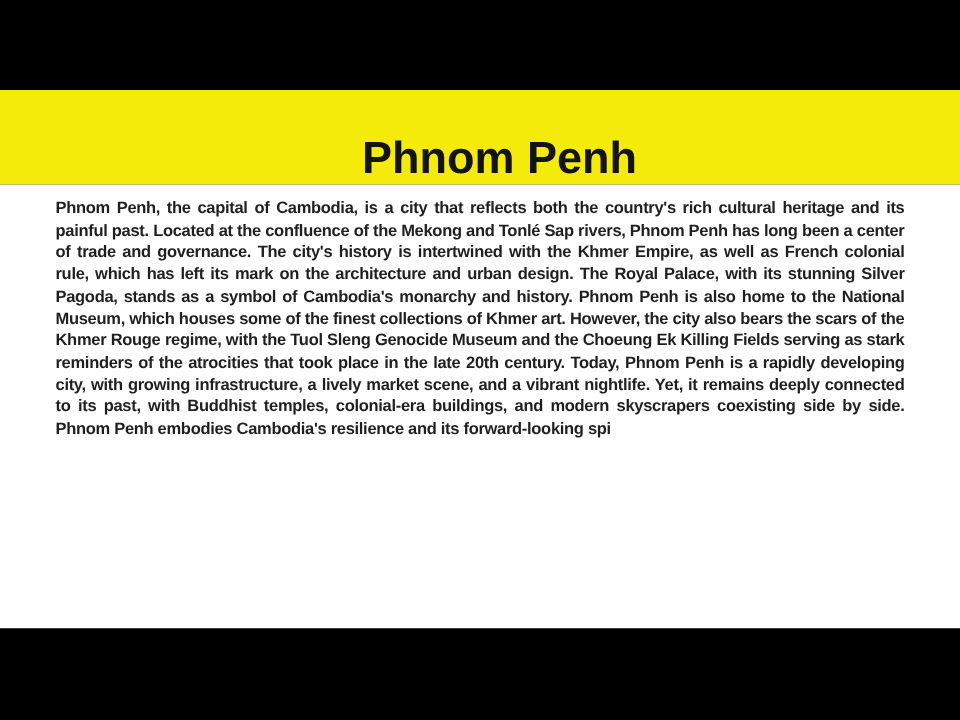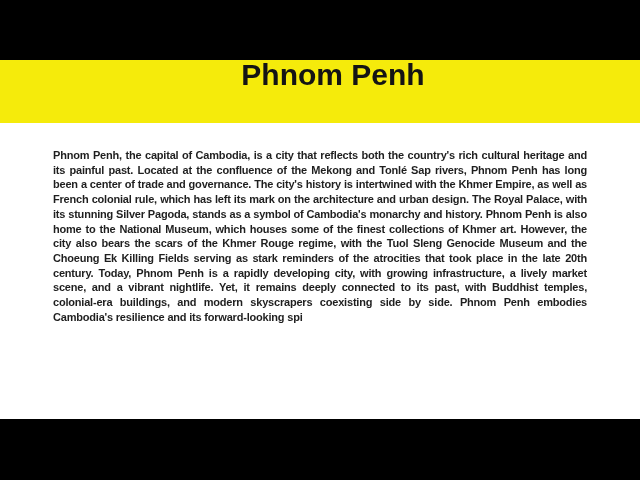--- a/index.html
+++ b/index.html
@@ -26,40 +26,40 @@
   }
   .letterbox-bottom {
     height: 61px;
     background: #000000;
     flex: 0 0 auto;
   }
   .title-banner {
     height: 63px;
     flex: 0 0 auto;
     display: flex;
-    align-items: flex-start;
+    align-items: flex-end;
     justify-content: center;
     padding-left: 26px;
   }
   .page-title {
     font-size: 30px;
     font-weight: 700;
     letter-spacing: 0px;
     line-height: 1;
     padding-bottom: 2px;
   }
   .content-area {
     height: 296px;
     flex: 0 0 auto;
     background: #ffffff;
     box-sizing: border-box;
     padding: 9px 37px 0 37px;
   }
   .body-paragraph {
-    margin: 16px;
+    margin: 0;
     font-size: 11px;
     font-weight: 700;
     letter-spacing: -0.2px;
     line-height: 14.7px;
     text-align: justify;
     color: #1f1f1f;
   }
 </style>
 </head>
 <body>

